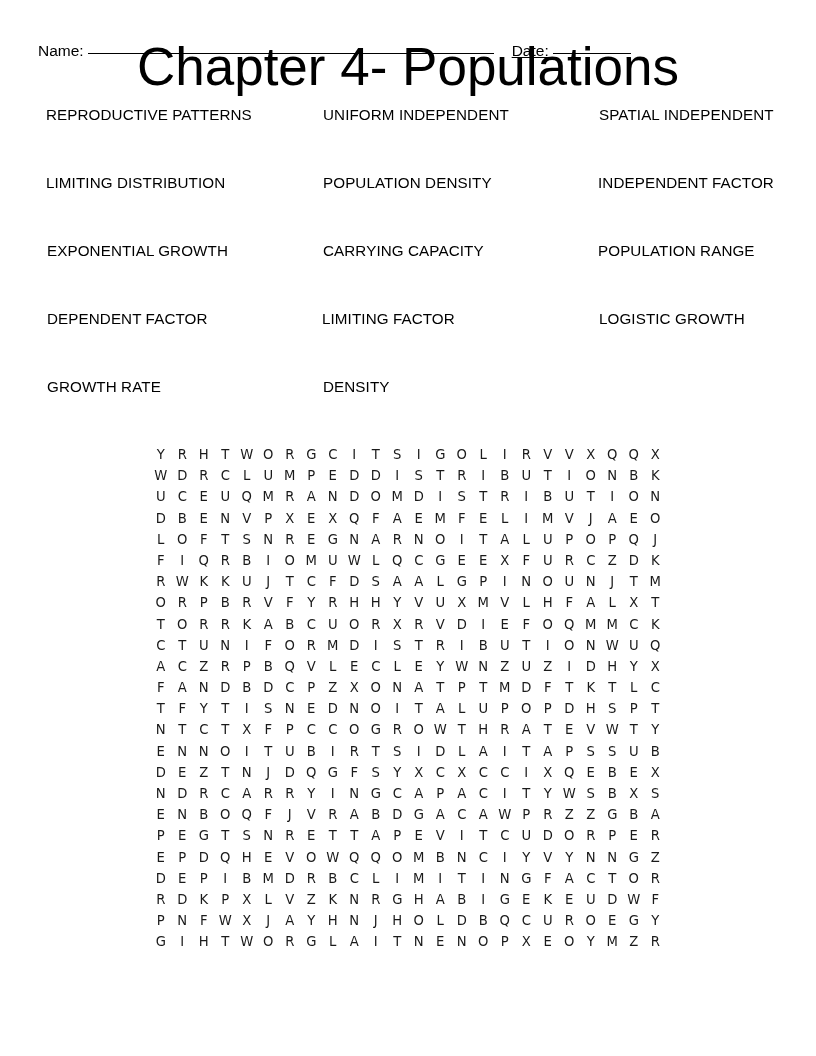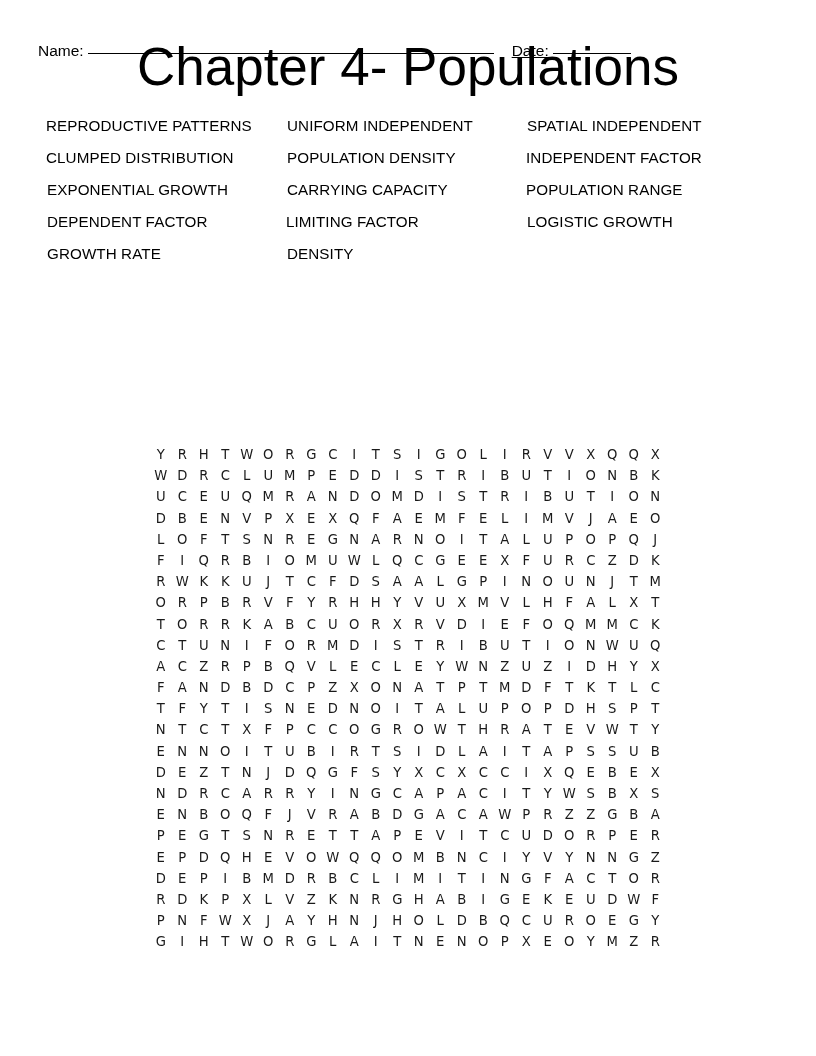--- a/index.html
+++ b/index.html
@@ -70,27 +70,28 @@
     font-size: 53px;
     font-weight: normal;
     letter-spacing: 0px;
     line-height: 62px;
     font-family: "Liberation Sans", sans-serif;
   }
 
   
   .wordlist {
     position: absolute;
-    top: 110px;
+    top: 99px;
     left: 46px;
     width: 724px;
     display: grid;
     grid-template-columns: 240px 240px 240px;
     row-gap: 0px;
     column-gap: 0px;
+    gap: 36px;
   }
   .word {
     font-size: 15.2px;
     line-height: 32px;
     height: 32px;
     white-space: nowrap;
     letter-spacing: 0.1px;
   }
   .word.col2 { padding-left: 1px; }
   .word.col3 { padding-left: 1px; }
@@ -127,21 +128,21 @@
     <span class="header-label date-label">Date:</span>
     <span class="rule date-rule"></span>
   </div>
 
   <div class="title">Chapter 4- Populations</div>
 
   <div class="wordlist">
       <div class="word col1">REPRODUCTIVE PATTERNS</div>
       <div class="word col2">UNIFORM INDEPENDENT</div>
       <div class="word col3">SPATIAL INDEPENDENT</div>
-      <div class="word col1">CLUMPED DISTRIBUTION</div>
+      <div class="word col1">LIMITING DISTRIBUTION</div>
       <div class="word col3">POPULATION DENSITY</div>
       <div class="word col1">INDEPENDENT FACTOR</div>
       <div class="word col2">EXPONENTIAL GROWTH</div>
       <div class="word col3">CARRYING CAPACITY</div>
       <div class="word col1">POPULATION RANGE</div>
       <div class="word col2">DEPENDENT FACTOR</div>
       <div class="word col1">LIMITING FACTOR</div>
       <div class="word col3">LOGISTIC GROWTH</div>
       <div class="word col2">GROWTH RATE</div>
       <div class="word col3">DENSITY</div>

